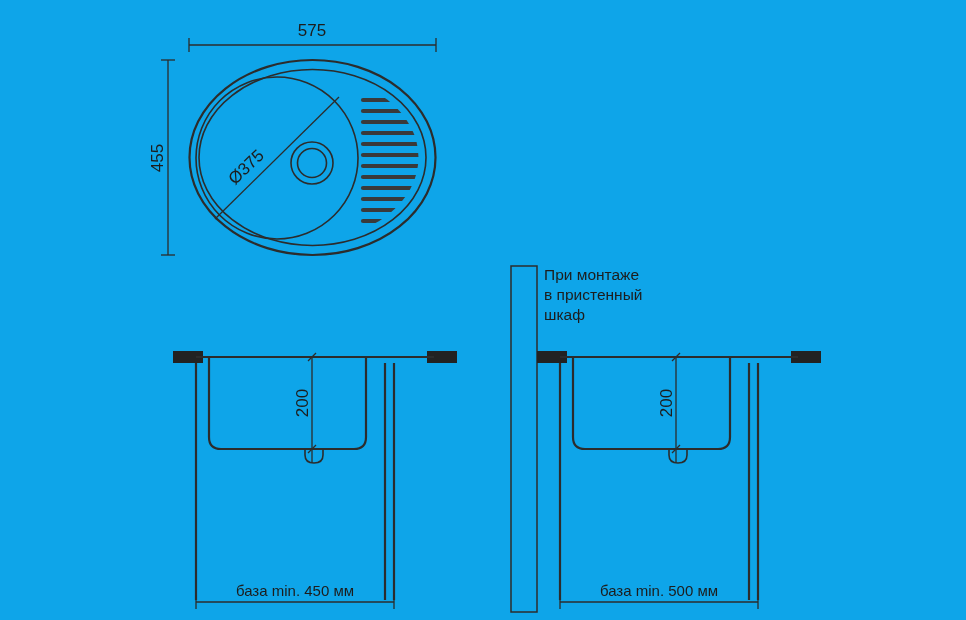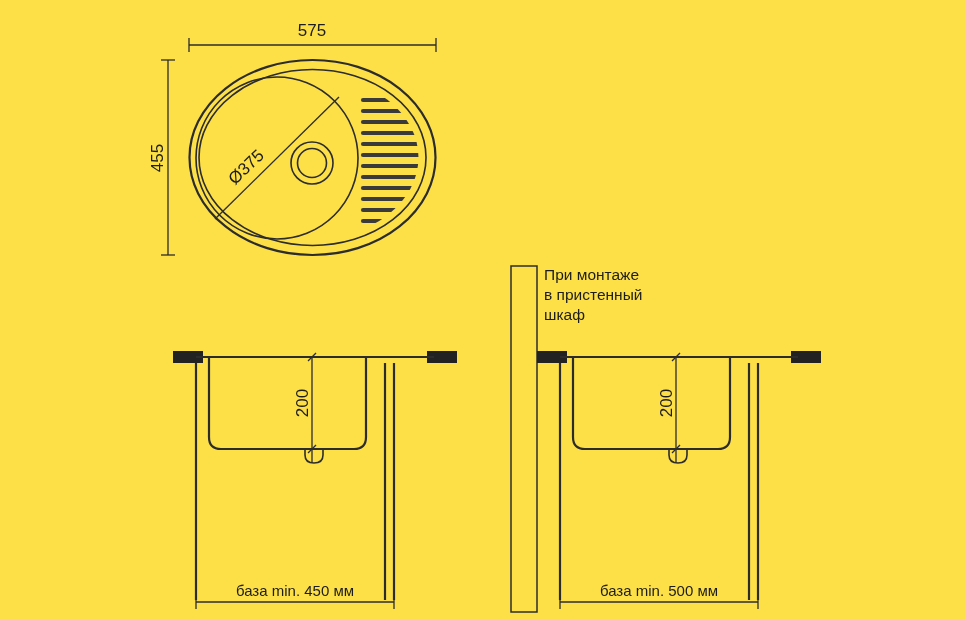--- a/index.html
+++ b/index.html
@@ -4,21 +4,21 @@
 <style>
   html, body {
     margin: 0;
     padding: 0;
     background: #ffffff;
   }
   .canvas-wrap {
     width: 966px;
     height: 620px;
     position: relative;
-    background: #fde047;
+    background: #0ea5e9;
     overflow: hidden;
   }
   svg { display: block; }
   .ln {
     stroke: #2c2c2c;
     fill: none;
   }
   .thick { stroke-width: 2.2; }
   .mid { stroke-width: 1.6; }
   .thin { stroke-width: 1.3; }

